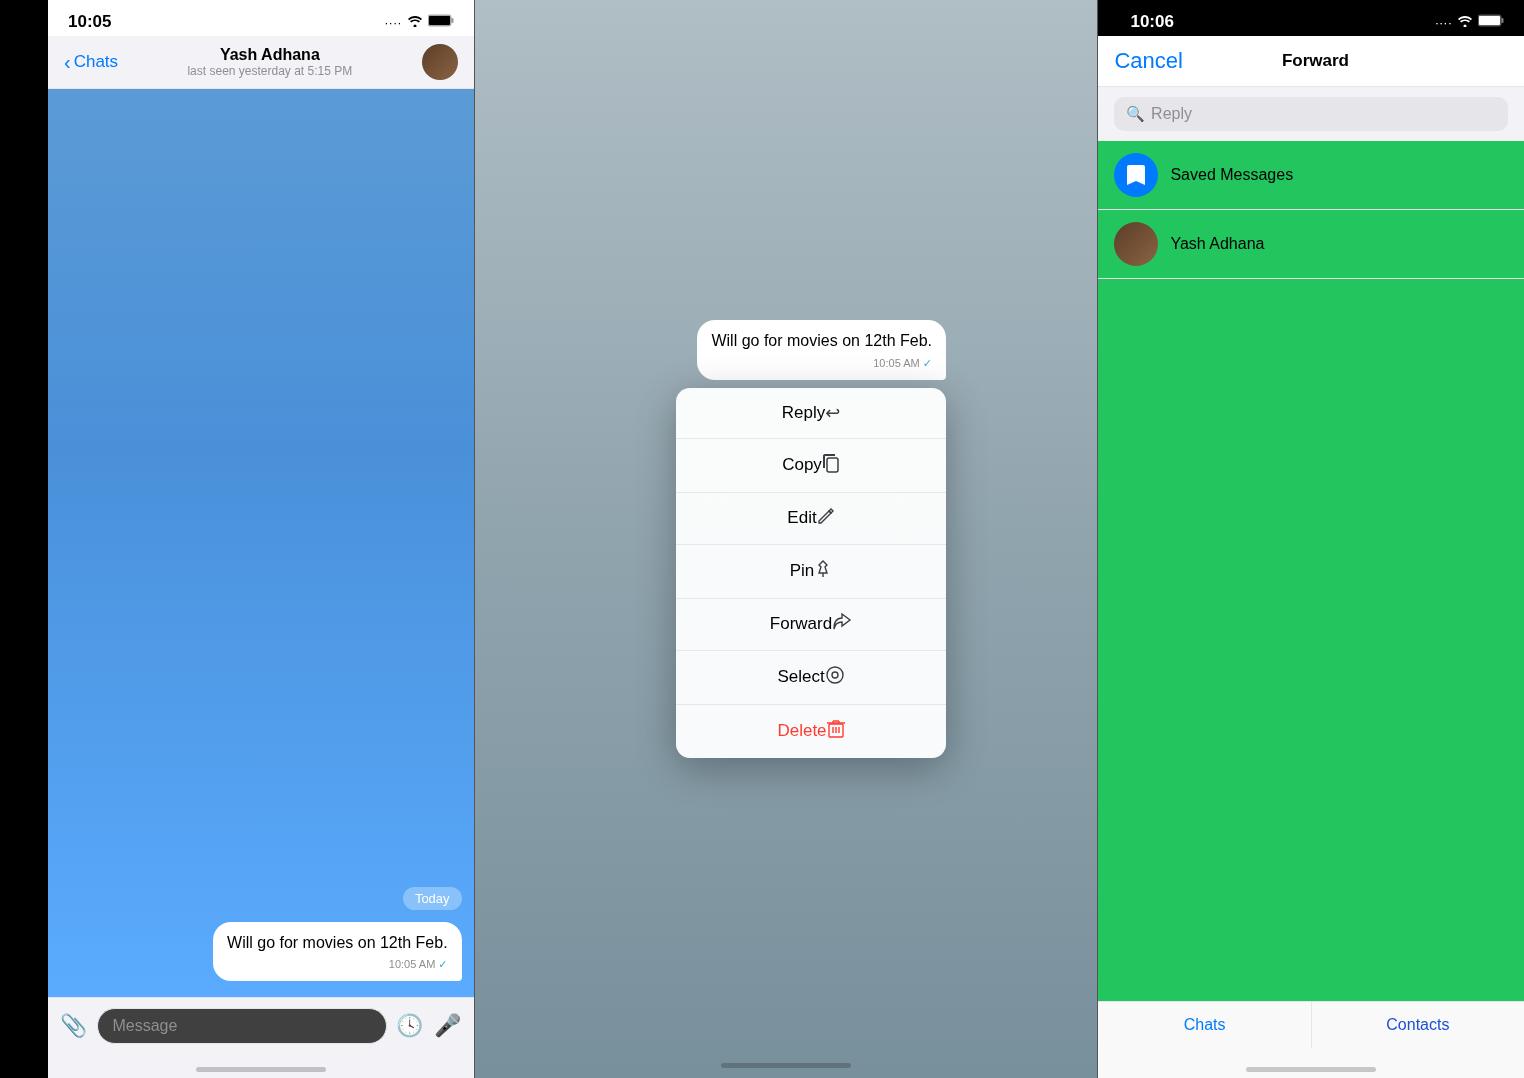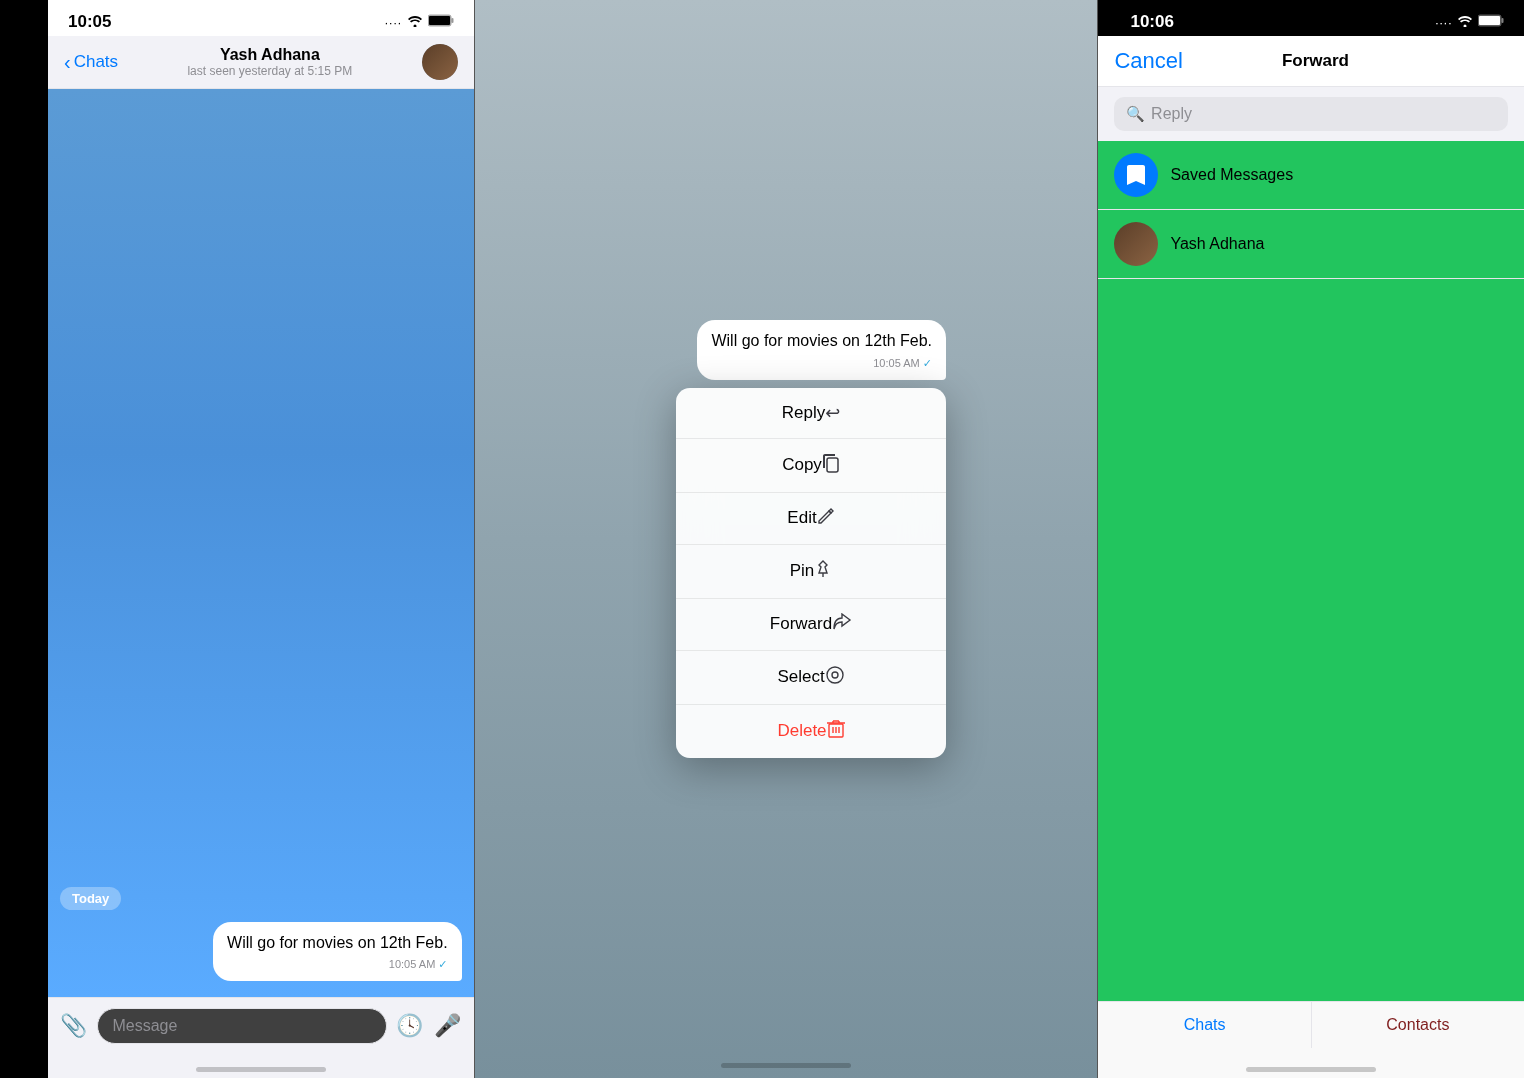--- a/index.html
+++ b/index.html
@@ -93,23 +93,22 @@
       flex: 1;
       background: linear-gradient(180deg, #5b9bd5 0%, #4a90d9 40%, #5aabff 100%);
       display: flex;
       flex-direction: column;
       justify-content: flex-end;
       padding: 16px 12px;
       position: relative;
     }
 
     .date-badge {
-      text-align: left;
+      text-align: right;
       margin-bottom: 12px;
-      font-weight: bold;
     }
     .date-badge-inner {
       display: inline-block;
       background: rgba(255,255,255,0.3);
       color: #fff;
       font-size: 13px;
       padding: 4px 12px;
       border-radius: 12px;
     }
 
@@ -371,21 +370,21 @@
       border-top: 1px solid #e5e5ea;
       background: #f9f9f9;
     }
     .forward-tab {
       flex: 1;
       display: flex;
       align-items: center;
       justify-content: center;
       padding: 14px 0;
       font-size: 16px;
-      color: #7f1d1d;
+      color: #1d4ed8;
       cursor: pointer;
       border-right: 1px solid #e5e5ea;
     }
     .forward-tab:last-child {
       border-right: none;
     }
     .forward-tab.active {
       color: #007aff;
     }
 

